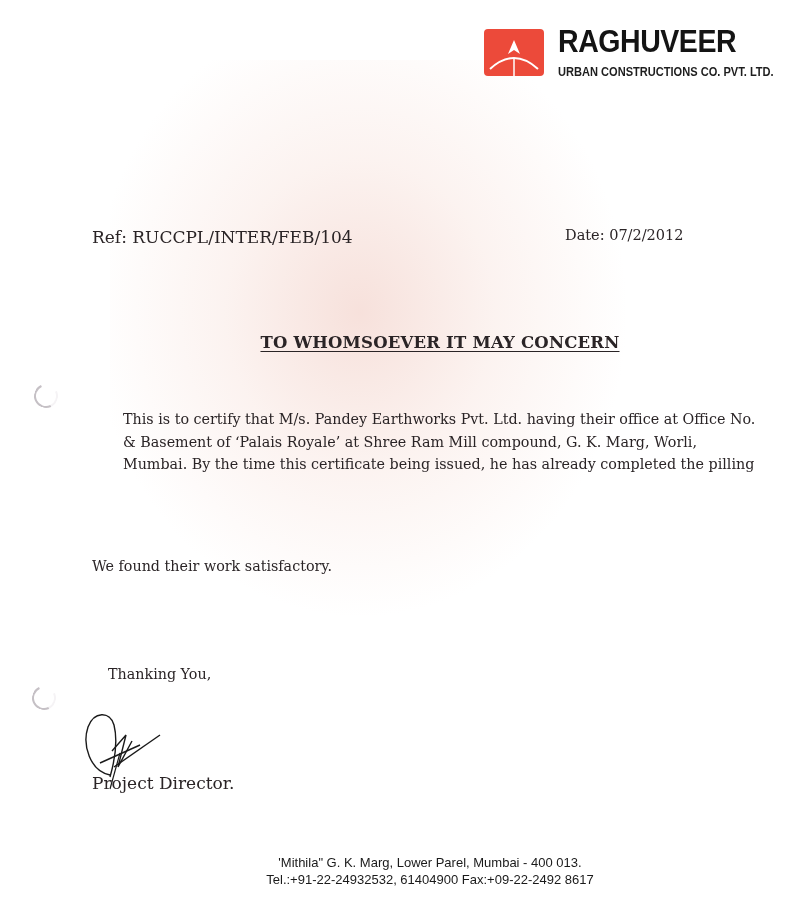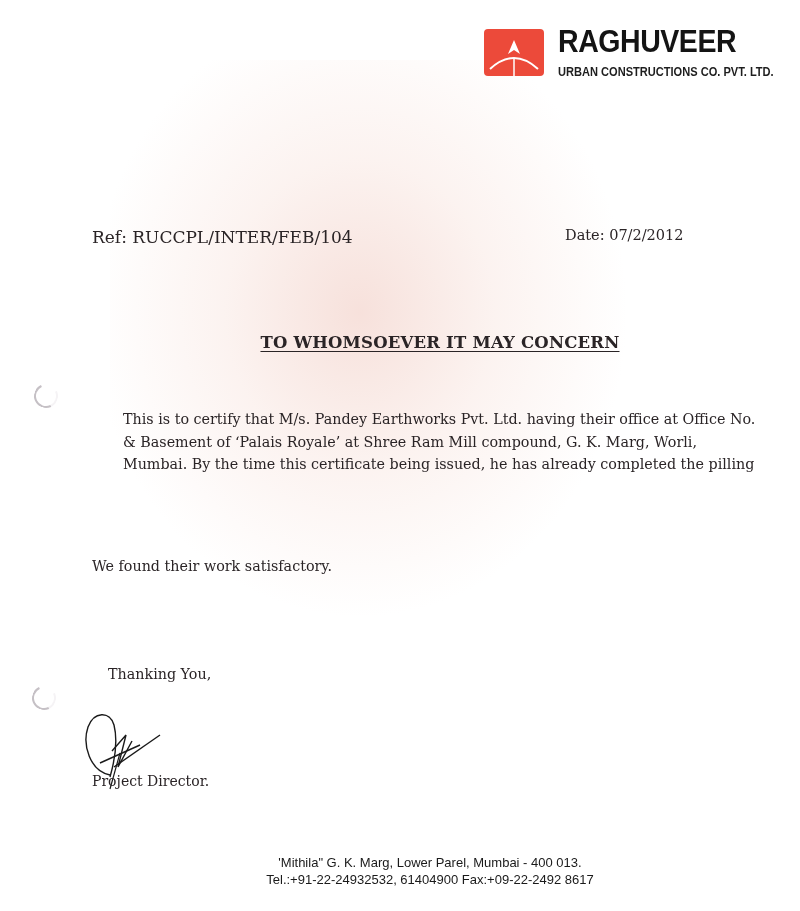--- a/index.html
+++ b/index.html
@@ -40,21 +40,21 @@
     letter-spacing: 0.2px;
     margin-left: 40px;
   }
   .para {
     position: absolute; left: 92px; top: 408px; width: 640px;
     font-size: 14.3px; line-height: 22.6px;
   }
   .para .line { display: block; white-space: nowrap; margin-left: 31px; }
   .satisfied { position: absolute; left: 92px; top: 558px; font-size: 14.3px; text-align: right; }
   .thanks { position: absolute; left: 92px; top: 666px; font-size: 14.3px; margin-left: 16px; }
-  .director { position: absolute; left: 92px; top: 773px; font-size: 14px; }
+  .director { position: absolute; left: 92px; top: 773px; font-size: 17px; }
   .signature { position: absolute; left: 80px; top: 705px; }
   .punch { position: absolute; width: 20px; height: 20px; border-radius: 50%;
     border: 2px solid rgba(150,140,150,0.55); border-top-color: rgba(255,255,255,0); border-right-color: rgba(230,225,230,0.4); }
   .punch-1 { left: 34px; top: 384px; transform: rotate(20deg); }
   .punch-2 { left: 32px; top: 686px; transform: rotate(20deg); }
   .footer {
     position: absolute; left: 0; width: 860px; top: 854px; text-align: center;
     font-family: "Liberation Sans", sans-serif; font-size: 13px; line-height: 17px; color: #1a1a1a;
   }
   .footer .line { display: block; }

